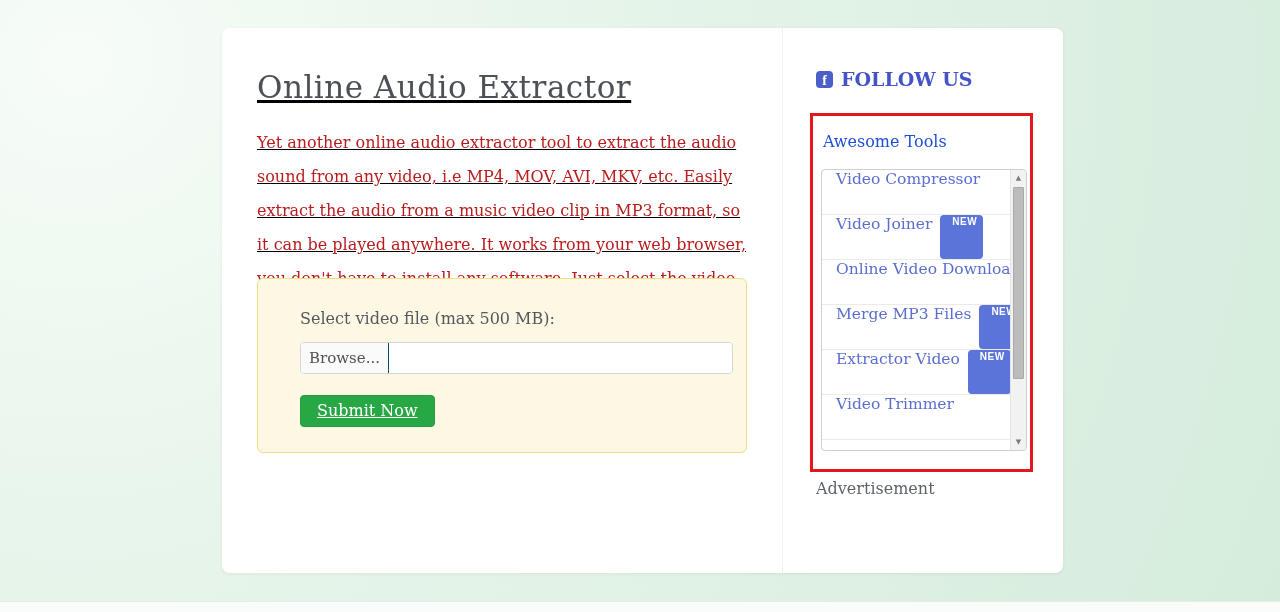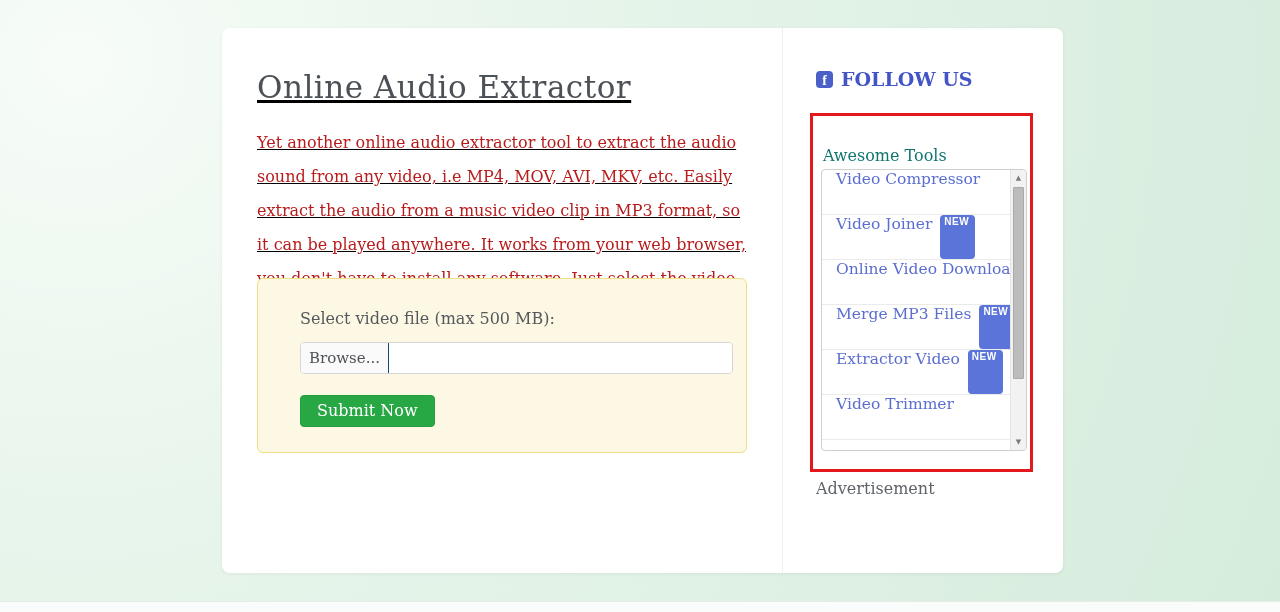--- a/index.html
+++ b/index.html
@@ -47,59 +47,59 @@
     width: 88px; background: #fafafa; border: none; border-right: 1px solid #0c4a6e;
     font-family: inherit; font-size: 15px; color: #4e5257; cursor: pointer;
   }
   .file-value {
     flex: 1; border: none; outline: none; font-family: inherit; font-size: 14px;
     padding: 0 10px; color: #4e5257; background: #ffffff;
   }
   .submit-btn {
     margin-top: 21px; display: inline-block; background: #28a745; color: #ffffff;
     border: 1px solid #249c40; border-radius: 4px; padding: 5px 16px 6px 16px;
-    font-family: inherit; font-size: 16px; cursor: pointer;
+    font-family: inherit; font-size: 16px; cursor: pointer; text-decoration: underline;
   }
   
   .sidebar { position: absolute; left: 561px; top: 0; width: 280px; height: 545px; }
   .follow-us {
     position: absolute; left: 33px; top: 40px; display: flex; align-items: center;
     gap: 8px; color: #4355c6; font-weight: 700; font-size: 19px; cursor: pointer;
     text-decoration: none;
   }
   .fb-icon {
     width: 17px; height: 17px; background: #4a5fc8; border-radius: 4px;
     color: #ffffff; font-family: "Liberation Serif", serif; font-weight: 700;
     font-size: 14px; display: flex; align-items: flex-end; justify-content: center;
     line-height: 15px; overflow: hidden;
   }
   .tools-widget {
     position: absolute; left: 27px; top: 85px; width: 223px; height: 359px;
     border: 3px solid #e2181d; background: #ffffff; padding: 10px 8px;
   }
-  .tools-title { font-size: 16px; color: #0f766e; margin: 20px 0 0 2px; }
+  .tools-title { font-size: 16px; color: #1d4ed8; margin: 6px 0 0 2px; }
   .tools-listbox {
     position: absolute; left: 8px; top: 53px; width: 206px; height: 282px;
     border: 1px solid #cfcfcf; border-radius: 4px; background: #ffffff;
     overflow: hidden;
   }
   .tools-list { list-style: none; }
   .tool-row {
     height: 45px; display: flex; gap: 8px;
     padding-left: 14px; padding-right: 22px; border-bottom: 1px solid #ebebeb;
   }
   .tool-row.partial { height: 11px; border-bottom: none; }
   .tool-link {
     font-size: 15.5px; color: #5b6ed0; text-decoration: none; cursor: pointer;
     white-space: nowrap;
   }
   .new-badge {
     background: #5a74da; color: #ffffff; border-radius: 4px;
     font-family: "Liberation Sans", sans-serif; font-size: 10px; font-weight: 700;
-    padding: 2px 6px 3px 4px; letter-spacing: 0.5px; line-height: 1;
+    padding: 2px 6px 3px 12px; letter-spacing: 0.5px; line-height: 1;
   }
   
   .scrollbar {
     position: absolute; right: 0; top: 0; bottom: 0; width: 16px;
     background: #f2f2f2; border-left: 1px solid #e4e4e4;
     border-radius: 0 4px 4px 0;
   }
   .scroll-arrow {
     position: absolute; left: 0; width: 100%; height: 14px; text-align: center;
     font-size: 7px; color: #7a7a7a; line-height: 14px; cursor: pointer;

